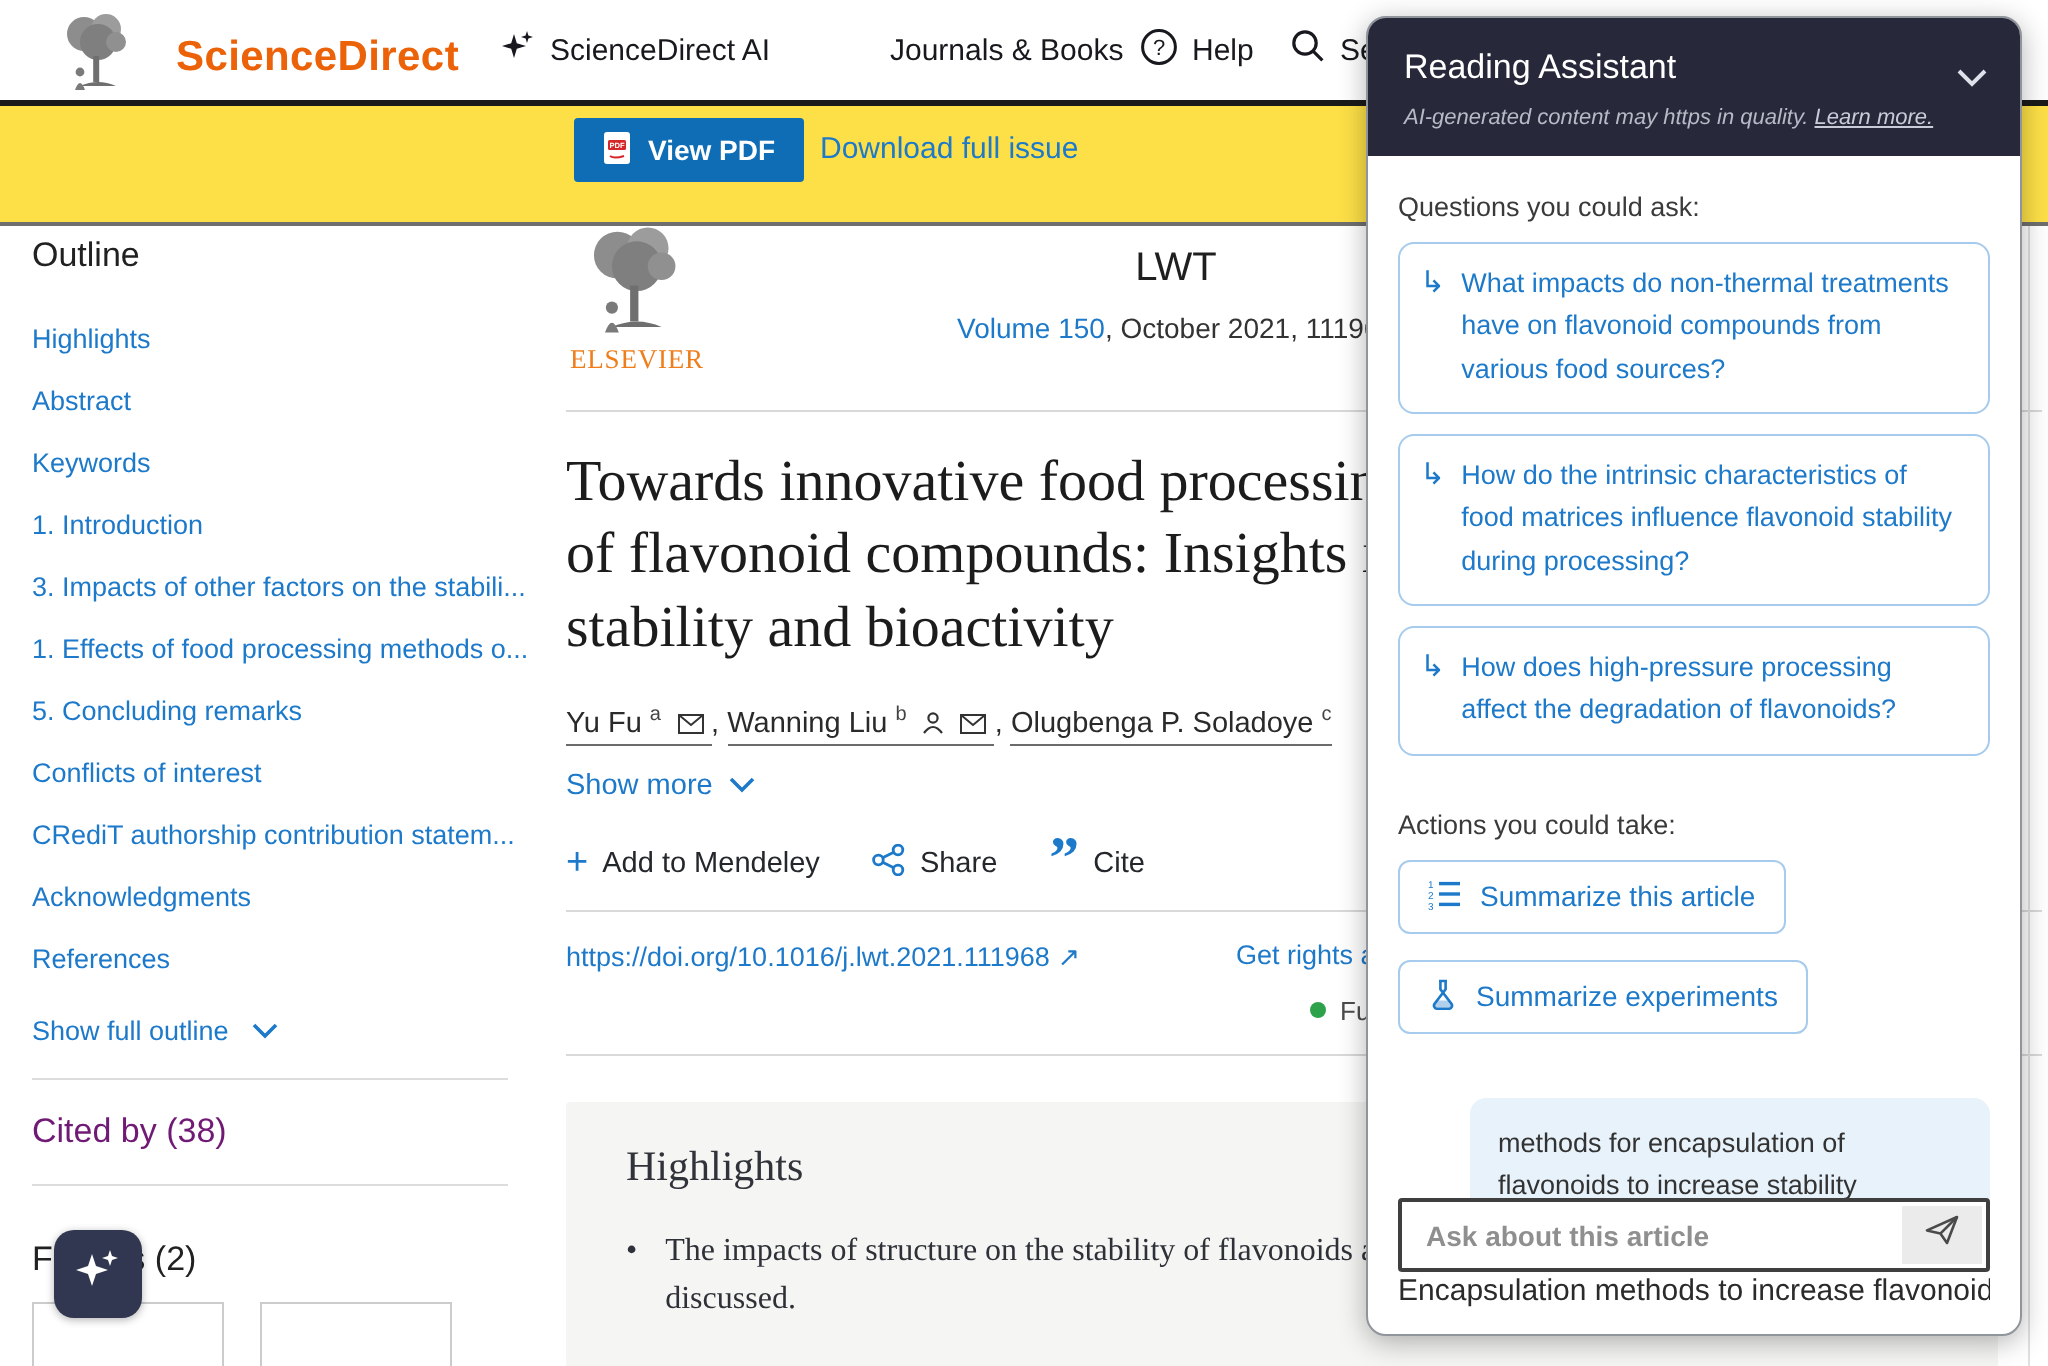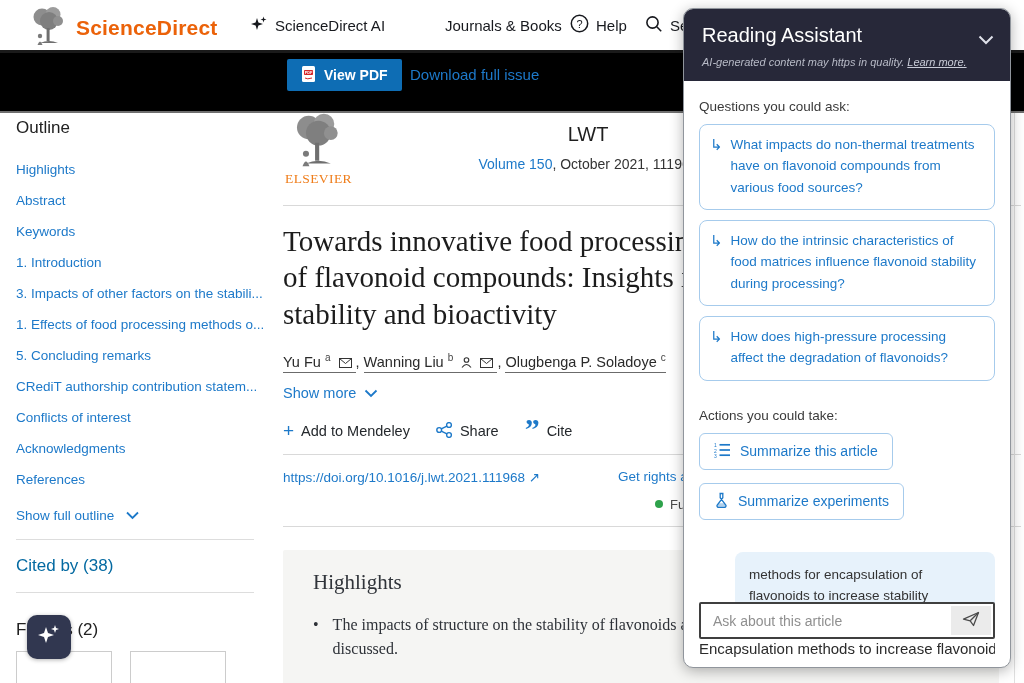--- a/index.html
+++ b/index.html
@@ -2,38 +2,38 @@
 <html><head>
 <meta charset="utf-8">
 <style>
   * { margin:0; padding:0; box-sizing:border-box; }
   html,body { background:#e8e8e8; }
   body { font-family:"Liberation Sans", sans-serif; }
   #screen { position:relative; width:1024px; height:683px; background:#fff; overflow:hidden; margin:0 auto; }
 
   
   .topnav { position:absolute; left:0; top:0; width:1024px; height:53px; background:#fff; border-bottom:3px solid #1a1a1a; z-index:5; }
-  .brand { position:absolute; left:28px; top:5px; display:flex; align-items:center; gap:8px; }
+  .brand { position:absolute; left:28px; top:5px; display:flex; align-items:center; gap:20px; }
   .brand-name { font-size:21px; font-weight:700; color:#eb6209; letter-spacing:.2px; }
   .navitem { position:absolute; top:0; height:50px; display:flex; align-items:center; gap:7px; font-size:15px; color:#17191e; cursor:pointer; }
   .nav-ai { left:250px; } .nav-jb { left:423px;margin-left:22px; } .nav-help { left:570px; } .nav-search { left:645px; }
 
   
-  .toolbar { position:absolute; left:0; top:53px; width:1024px; height:60px; background:#000000; border-bottom:2px solid #6f6f6f; z-index:4; }
+  .toolbar { position:absolute; left:0; top:53px; width:1024px; height:60px; background:#fde047; border-bottom:2px solid #6f6f6f; z-index:4; }
   .viewpdf { position:absolute; left:287px; top:6px; height:32px; background:#0e6db4; color:#fff; font-size:14px; font-weight:700; display:flex; align-items:center; gap:8px; padding:0 14px; border-radius:2px; cursor:pointer; }
   .dlissue { position:absolute; left:410px; top:13px; font-size:15px; color:#1d79c9; cursor:pointer; }
 
   
   .sidebar { position:absolute; left:16px; top:97px; width:256px; z-index:1; }
   .outline-title { font-size:17px; color:#212121; margin-top:21px; }
   .outline-list { display:flex; flex-direction:column; gap:17px; margin-top:25px; }
   .outline-list a { font-size:13.5px; color:#1d79c9; text-decoration:none; line-height:14px; white-space:nowrap; cursor:pointer; }
   .showfull { display:flex; align-items:center; gap:12px; font-size:13.5px; color:#1d79c9; margin-top:21px; cursor:pointer;text-align:center; }
   .side-hr { border:0; border-top:1px solid #ddd; width:238px; margin-top:16px; }
-  .citedby { font-size:17px; color:#0369a1; margin-top:16px; cursor:pointer; }
+  .citedby { font-size:17px; color:#701a75; margin-top:16px; cursor:pointer; }
   .figures { font-size:17px; color:#212121; margin-top:27px; }
   .thumbs { display:flex; gap:18px; margin-top:11px; }
   .thumb { width:96px; height:48px; border:1px solid #ccc; background:#fff; display:flex; align-items:flex-start; justify-content:center; padding-top:4px; cursor:pointer; }
 
   .ai-fab { position:absolute; left:27px; top:615px; width:44px; height:44px; background:#313750; border-radius:10px; display:flex; align-items:center; justify-content:center; z-index:8; cursor:pointer; box-shadow:0 1px 4px rgba(0,0,0,.3); }
 
   
   .article { position:absolute; left:283px; top:97px; width:740px; z-index:1; }
   .banner { position:relative; height:108px; }
   .pub-logo { position:absolute; left:2px; top:14px; width:64px; text-align:center; }
@@ -64,34 +64,34 @@
   .highlights h2 { font-family:"Liberation Serif", serif; font-size:21px; font-weight:400; color:#30343a; }
   .hl-list { margin-top:18px; font-family:"Liberation Serif", serif; font-size:16px; color:#2e3238; line-height:1.55; }
   .hl-item { display:flex; gap:14px; margin-bottom:16px; width:390px; }
   .hl-item .b { flex:0 0 auto; }
 
   .right-edge { position:absolute; left:1014px; top:97px; width:1px; height:586px; background:#e0e0e0; z-index:2; }
 
   
   .assistant { position:absolute; left:683px; top:8px; width:328px; height:660px; background:#fff; border:1px solid #90959c; border-radius:10px; box-shadow:0 3px 14px rgba(0,0,0,.3); z-index:50; }
   .as-head { background:#272839; border-radius:9px 9px 0 0; padding:15px 18px 13px 18px; position:relative; }
-  .as-title { color:#fff; font-size:20px; }
+  .as-title { color:#fff; font-size:17px; }
   .as-chevron { position:absolute; right:16px; top:22px; cursor:pointer; }
   .as-disc { margin-top:9px; font-size:11px; font-style:italic; color:#b7bac6; }
   .as-disc .lm { text-decoration:underline; cursor:pointer; color:#c9ccd8; }
   .as-body { position:relative; padding:13px 15px; height:570px; }
   .as-label { font-size:13.5px; color:#3a3a3a; margin:5px 0 10px 0; }
   .qcard { display:flex; gap:8px; border:1.5px solid #a6cbec; border-radius:8px; padding:9px 12px 11px 10px; margin-bottom:10px; color:#1d79c9; font-size:13.5px; line-height:1.58; cursor:pointer; background:#fff; }
   .qcard .ret { flex:0 0 auto; font-size:15px; margin-top:-1px; }
   .as-label2 { margin-top:27px; }
   .abtn { display:flex; width:fit-content; align-items:center; gap:9px; border:1.5px solid #a6cbec; border-radius:6px; padding:8px 14px; color:#1d79c9; font-size:14px; margin-bottom:13px; cursor:pointer; background:#fff; }
   .bubble { margin-left:36px; margin-top:32px; background:#e7f2fb; border-radius:8px; padding:12px 14px; font-size:13.5px; color:#333; line-height:1.6; }
   .answer { margin-top:21px; font-size:15px; color:#2b2b2b; white-space:nowrap; overflow:hidden; }
   .askrow { position:absolute; left:15px; right:15px; bottom:12px; height:37px; border:2px solid #3f3f3f; border-radius:2px; display:flex; align-items:center; background:#fff; }
-  .askrow input { flex:1; border:0; outline:none; padding:0 12px; font-size:14px; font-family:"Liberation Sans",sans-serif; color:#be185d; }
+  .askrow input { flex:1; border:0; outline:none; padding:0 12px; font-size:14px; font-family:"Liberation Sans",sans-serif; color:#be185d;font-weight:bold; }
   .askrow input::placeholder { color:#8f8f8f; }
   .sendbtn { width:40px; height:29px; margin-right:2px; background:#ebebeb; display:flex; align-items:center; justify-content:center; cursor:pointer; }
 </style>
 </head>
 <body>
 
 <div id="screen">
 
   <header class="topnav">
     <div class="brand">
@@ -163,22 +163,22 @@
   <aside class="sidebar">
     <div class="outline-title">Outline</div>
     <nav class="outline-list">
       <a>Highlights</a>
       <a>Abstract</a>
       <a>Keywords</a>
       <a>1. Introduction</a>
       <a>3. Impacts of other factors on the stabili...</a>
       <a>1. Effects of food processing methods o...</a>
       <a>5. Concluding remarks</a>
+      <a>Conflicts of interest</a>
       <a>CRediT authorship contribution statem...</a>
-      <a>Conflicts of interest</a>
       <a>Acknowledgments</a>
       <a>References</a>
     </nav>
     <div class="showfull">
       <span>Show full outline</span>
       <span>
         <svg width="13" height="9" viewBox="0 0 13 9">
             <polyline points="1,1.5 6.5,7 12,1.5" fill="none" stroke="#1d79c9" stroke-width="1.8"></polyline>
           </svg>
       </span>

